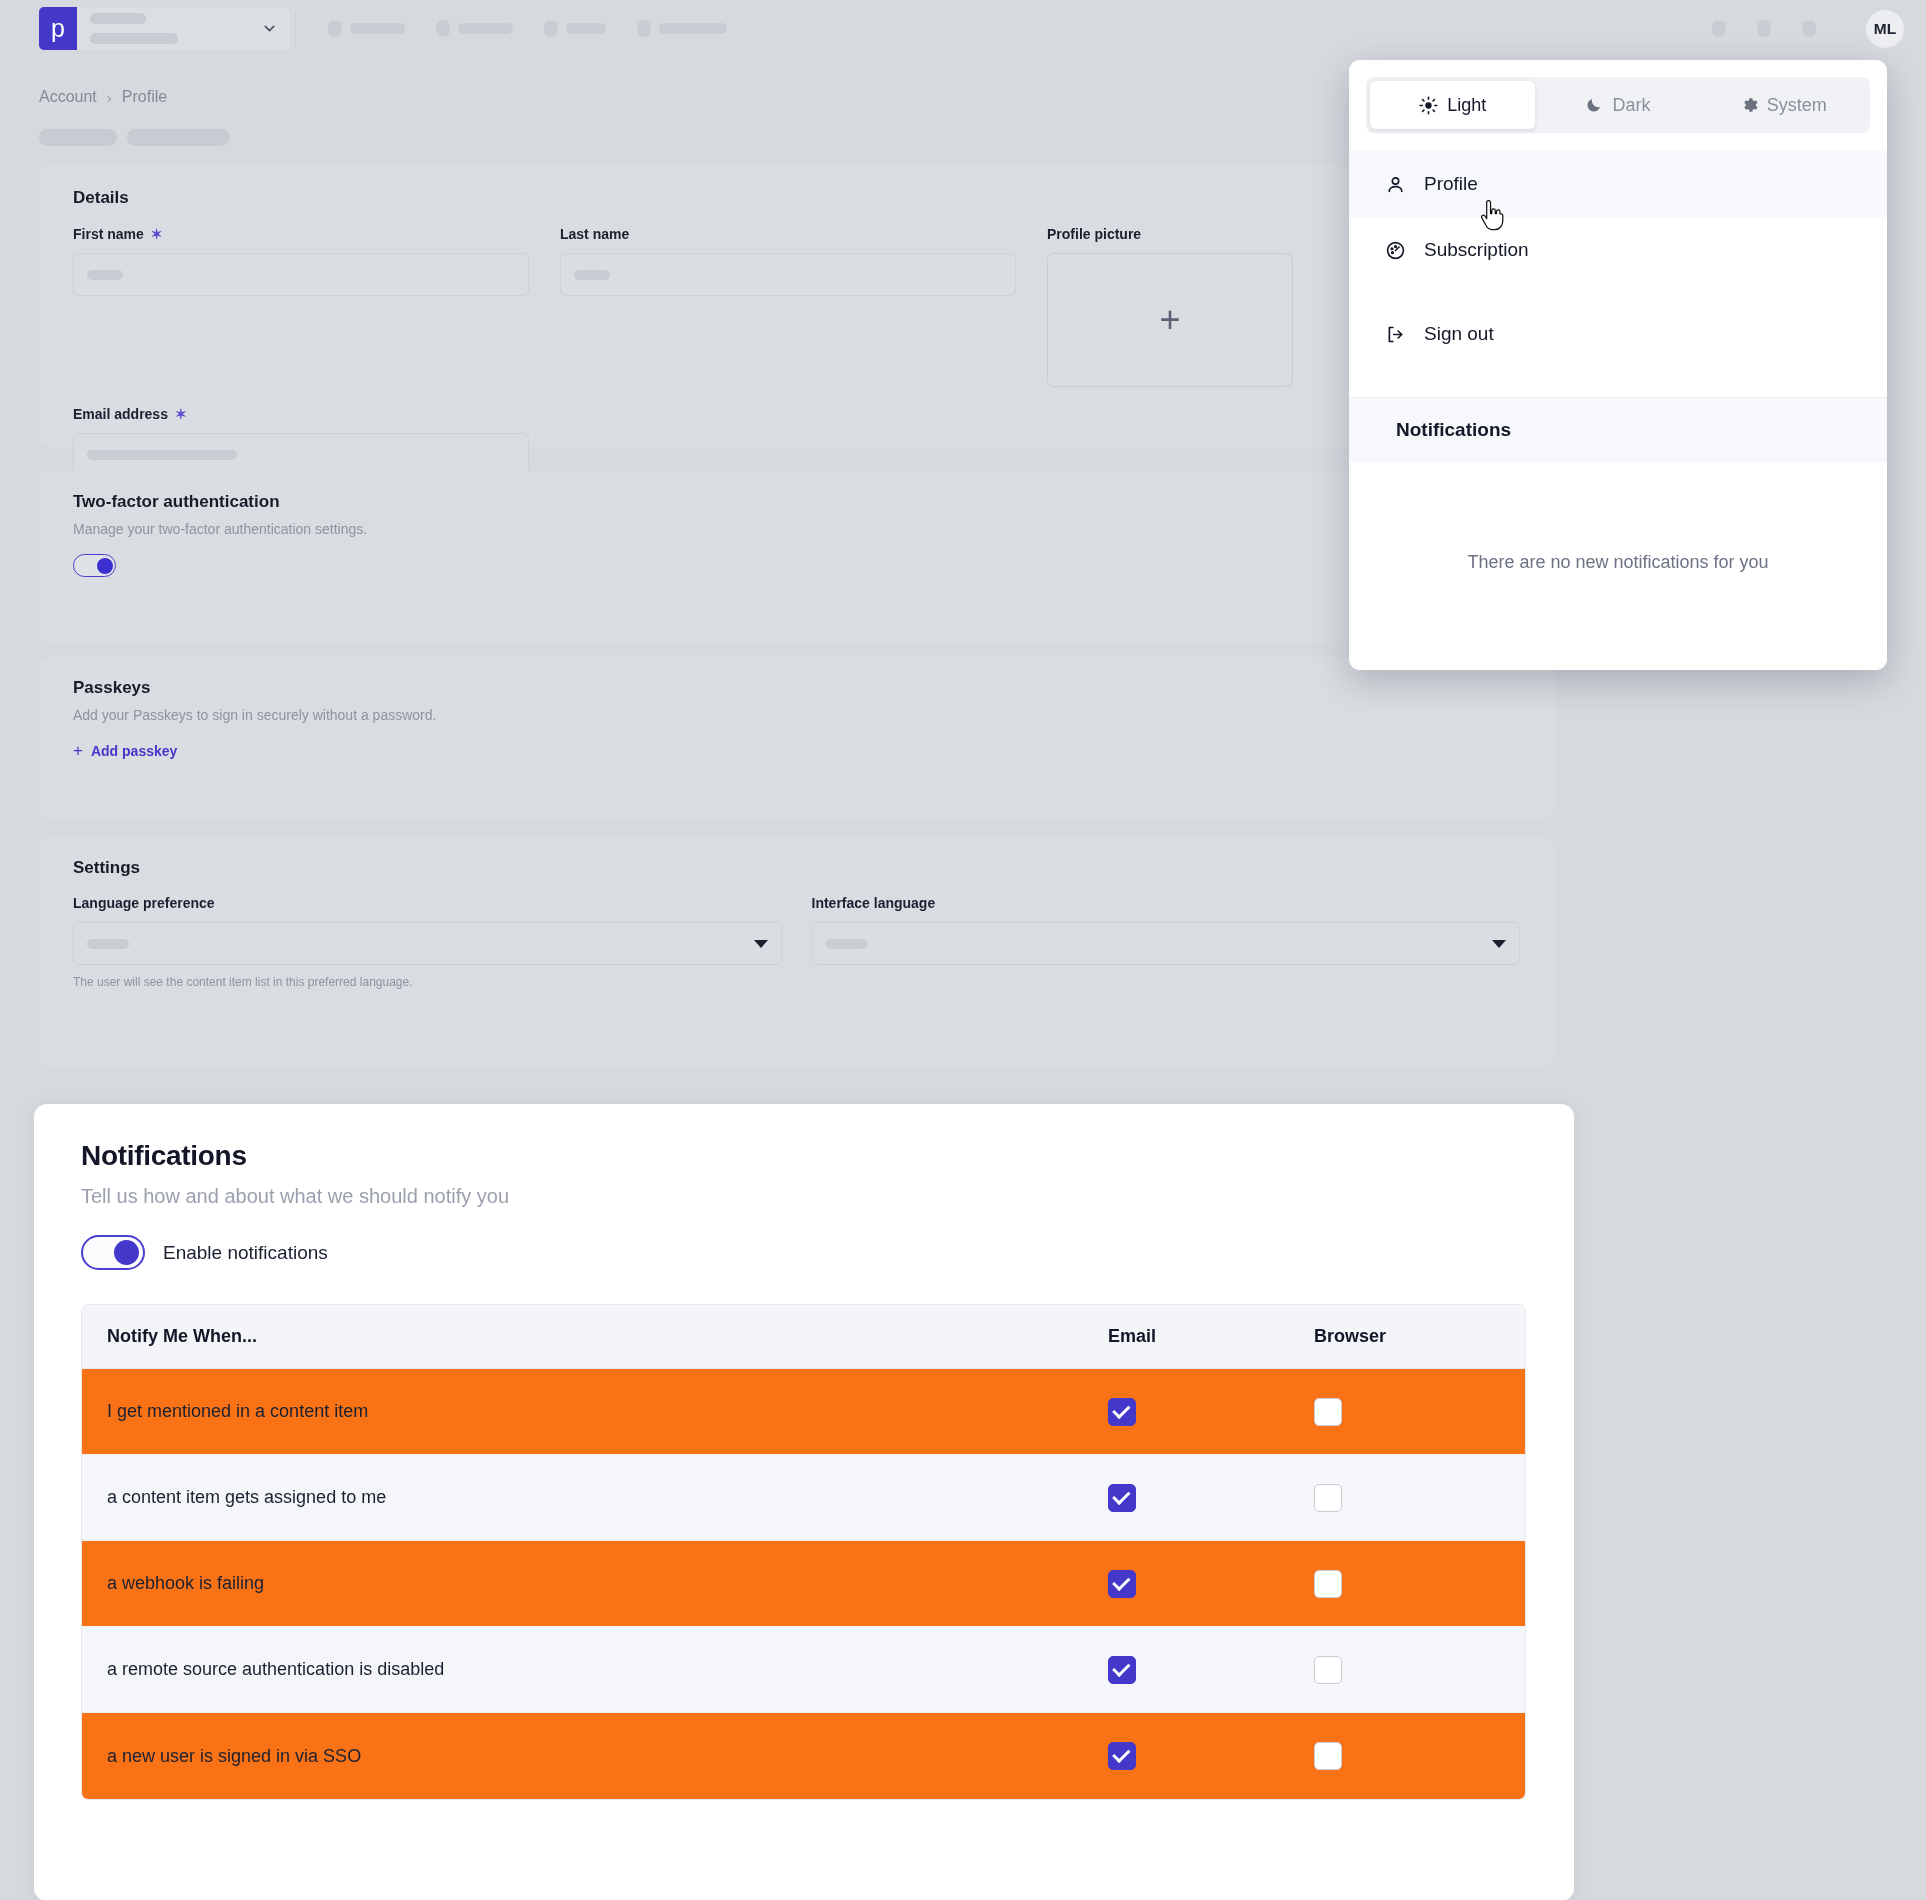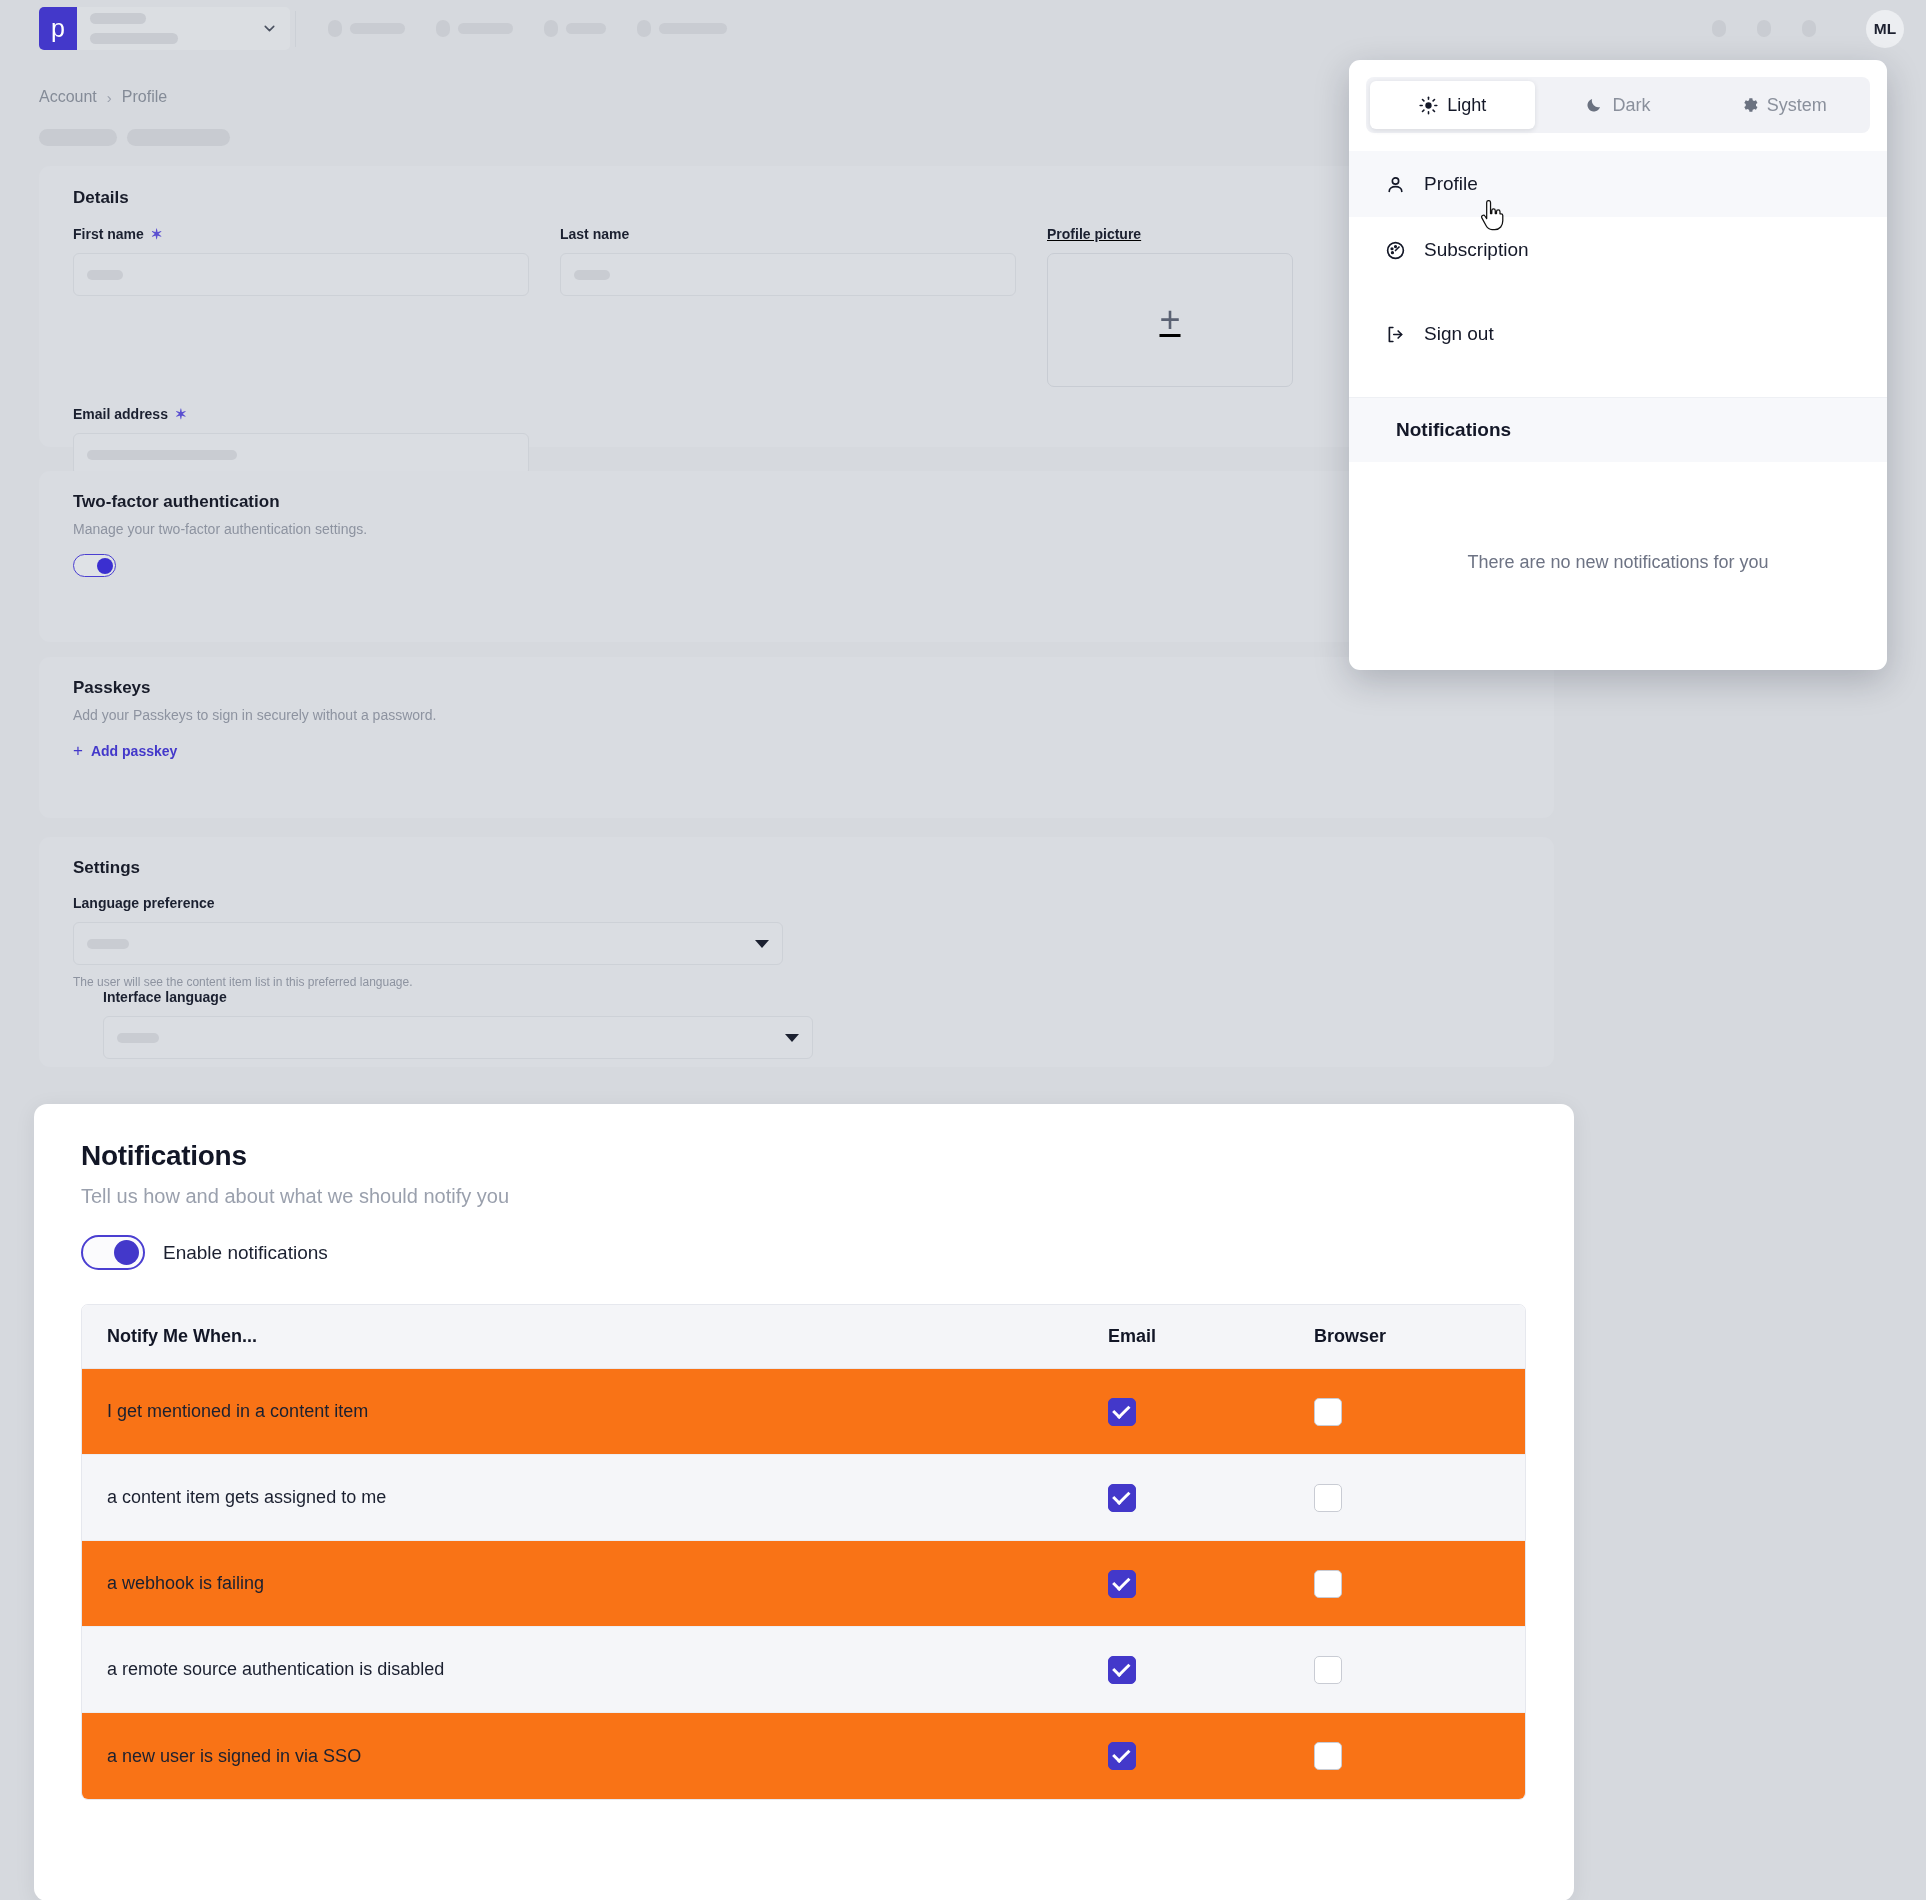--- a/index.html
+++ b/index.html
@@ -90,21 +90,21 @@
     background: #dadde2; display: flex; align-items: center; padding: 0 13px;
   }
   .input-sk { background: #c9ccd2; border-radius: 501px; height: 10px; }
 
   
   #card-details { top: 166px; height: 281px; }
   .details-inner { padding: 22px 34px; }
   .row1 { display: flex; gap: 0; }
   .fld-first { width: 456px; }
   .fld-last  { width: 456px; margin-left: 31px; }
-  .fld-pic   { margin-left: 31px; text-decoration: underline; }
+  .fld-pic   { margin-left: 31px; }
   .input-box.std { height: 43px; margin-top: 11px; }
   .fld-email { width: 456px; margin-top: 19px; }
   .pic-drop {
     margin-top: 11px; width: 246px; height: 134px;
     border: 1px solid #c8ccd3; border-radius: 7px;
     background: #d9dce1;
     display: flex; align-items: center; justify-content: center;
   }
   .plus-glyph { color: #5b6273; font-size: 36px; font-weight: 300; line-height: 1; }
 
@@ -123,21 +123,21 @@
   .pad-pk { padding: 21px 34px; }
   .add-link {
     display: flex; align-items: center; gap: 8px; margin-top: 19px;
     color: #4338ca; font-size: 14px; font-weight: 700;
   }
   .add-link .pl { font-size: 17px; line-height: 1; font-weight: 400; }
 
   
   #card-settings { top: 837px; height: 230px; }
   .pad-set { padding: 21px 34px; }
-  .set-row { display: flex; margin-top: 17px; flex-direction: column; }
+  .set-row { display: flex; margin-top: 17px; }
   .sel-group { width: 710px; }
   .sel-group.second { margin-left: 30px; }
   .select-box {
     height: 43px; margin-top: 11px;
     border: 1px solid #cdd1d7; border-radius: 6px; background: #dadde2;
     display: flex; align-items: center; padding: 0 13px;
   }
   .caret { margin-left: auto; width: 0; height: 0;
            border-left: 7px solid transparent; border-right: 7px solid transparent;
            border-top: 8.5px solid #1b2030; }

